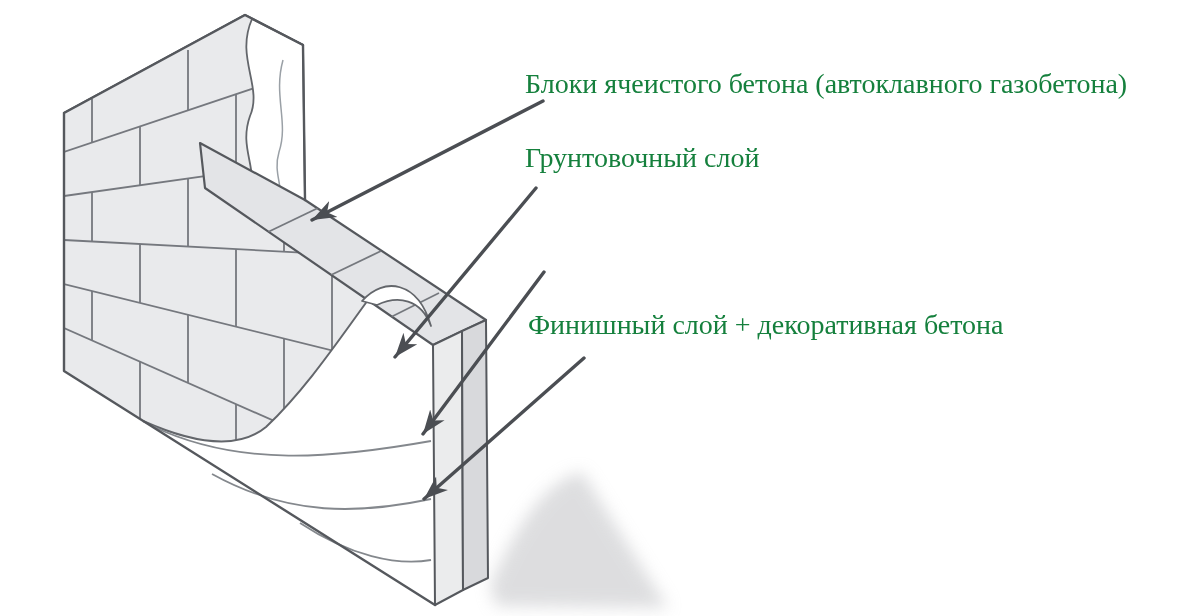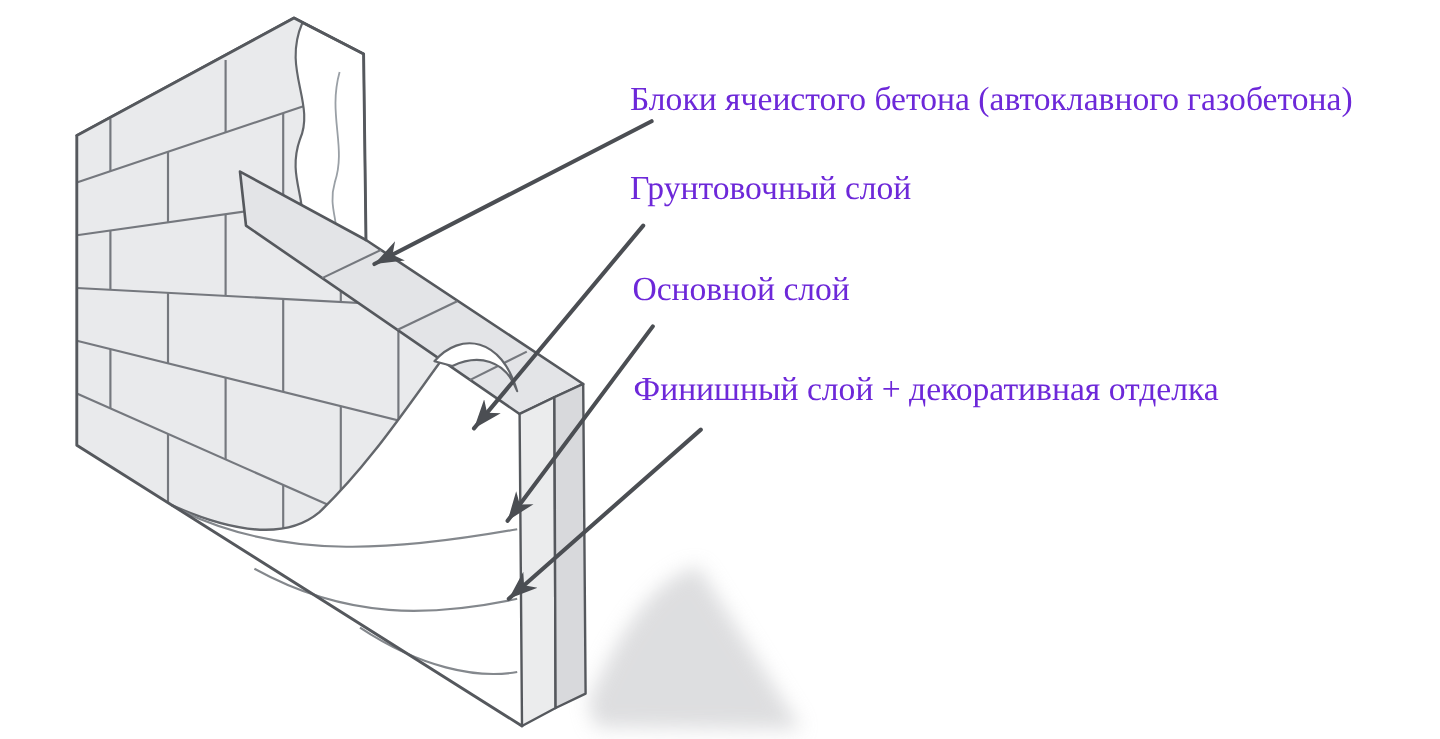--- a/index.html
+++ b/index.html
@@ -4,21 +4,21 @@
 <style>
   html,body{margin:0;padding:0;background:#ffffff;}
   #stage{
     position:relative;width:1200px;height:616px;overflow:hidden;
     background:#ffffff;font-family:"Liberation Serif",serif;
   }
   #wall-svg{position:absolute;left:0;top:0;}
   .lbl{
     position:absolute;white-space:nowrap;
     font-family:"Liberation Serif",serif;
-    font-size:28px;line-height:32px;color:#6d28d9;
+    font-size:28px;line-height:32px;color:#15803d;
   }
   .lbl-blocks{left:525px;top:68px;}
   .lbl-primer{left:525px;top:142px;text-align:right;}
   .lbl-base{left:527px;top:226px;}
   .lbl-finish{left:528px;top:309px;}
 </style>
 </head>
 <body>
 
 <div id="stage">
@@ -107,15 +107,14 @@
     <g stroke="#4b4e53" stroke-width="3.4" stroke-linecap="round">
       <line x1="543" y1="101" x2="312" y2="220" marker-end="url(#arrowHead)"></line>
       <line x1="536" y1="188" x2="395" y2="357" marker-end="url(#arrowHead)"></line>
       <line x1="544" y1="272" x2="423" y2="434" marker-end="url(#arrowHead)"></line>
       <line x1="584" y1="358" x2="424" y2="499" marker-end="url(#arrowHead)"></line>
     </g>
   </svg>
 
   <div class="lbl lbl-blocks">Блоки ячеистого бетона (автоклавного газобетона)</div>
   <div class="lbl lbl-primer">Грунтовочный слой</div>
-  <div class="lbl lbl-base">Основной слой</div>
-  <div class="lbl lbl-finish">Финишный слой + декоративная отделка</div>
+  <div class="lbl lbl-finish">Финишный слой + декоративная бетона</div>
 </div>
 
 </body></html>

